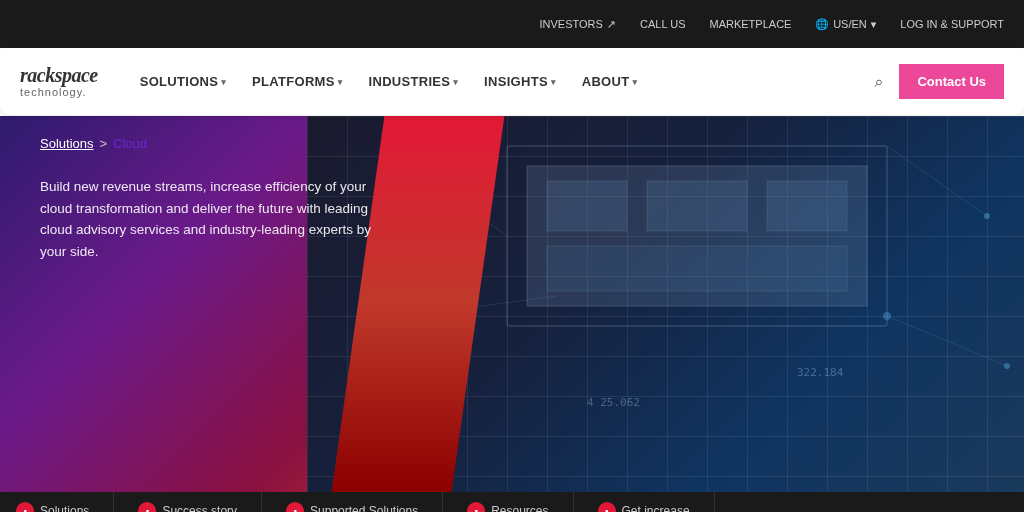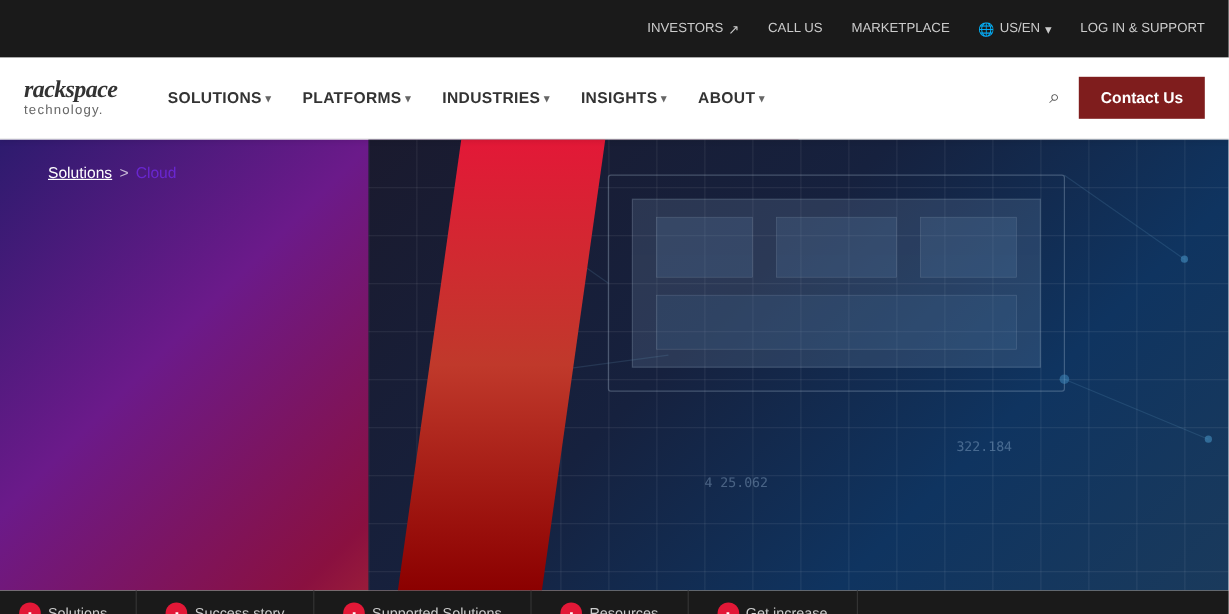--- a/index.html
+++ b/index.html
@@ -31,20 +31,21 @@
     .main-nav {
       background: #fff;
       height: 68px;
       display: flex;
       align-items: center;
       padding: 0 20px;
       border-bottom: 1px solid #eee;
       box-shadow: 0 2px 4px rgba(0,0,0,0.08);
       position: relative;
       z-index: 10;
+      border-radius: 10px;
     }
     .logo-container {
       display: flex;
       flex-direction: column;
       margin-right: 32px;
       line-height: 1;
     }
     .logo-text {
       font-size: 20px;
       font-weight: 700;
@@ -85,21 +86,21 @@
       align-items: center;
       gap: 12px;
     }
     .search-icon-btn {
       cursor: pointer;
       color: #555;
       font-size: 16px;
       padding: 4px;
     }
     .contact-btn {
-      background: #7f1d1d;
+      background: #ec4899;
       color: #fff;
       border: none;
       padding: 10px 18px;
       font-size: 13px;
       font-weight: 700;
       cursor: pointer;
       text-transform: none;
       white-space: nowrap;
     }
 
@@ -318,20 +319,21 @@
     <div class="red-stripe"></div>
   </div>
 
   <div class="breadcrumb">
     <span class="breadcrumb-link">Solutions</span>
     <span class="breadcrumb-sep">&gt;</span>
     <span class="breadcrumb-current">Cloud</span>
   </div>
 
   <div class="hero-content">
+    <p class="hero-subtitle">Build new revenue streams, increase efficiency of your cloud transformation and deliver the future with leading cloud advisory services and industry-leading experts by your side.</p>
   </div>
 </div>
 
 <div class="tab-bar">
   <div class="tab-item">
     <div class="tab-icon">▪</div>
     <span>Solutions</span>
   </div>
   <div class="tab-item">
     <div class="tab-icon">▪</div>

